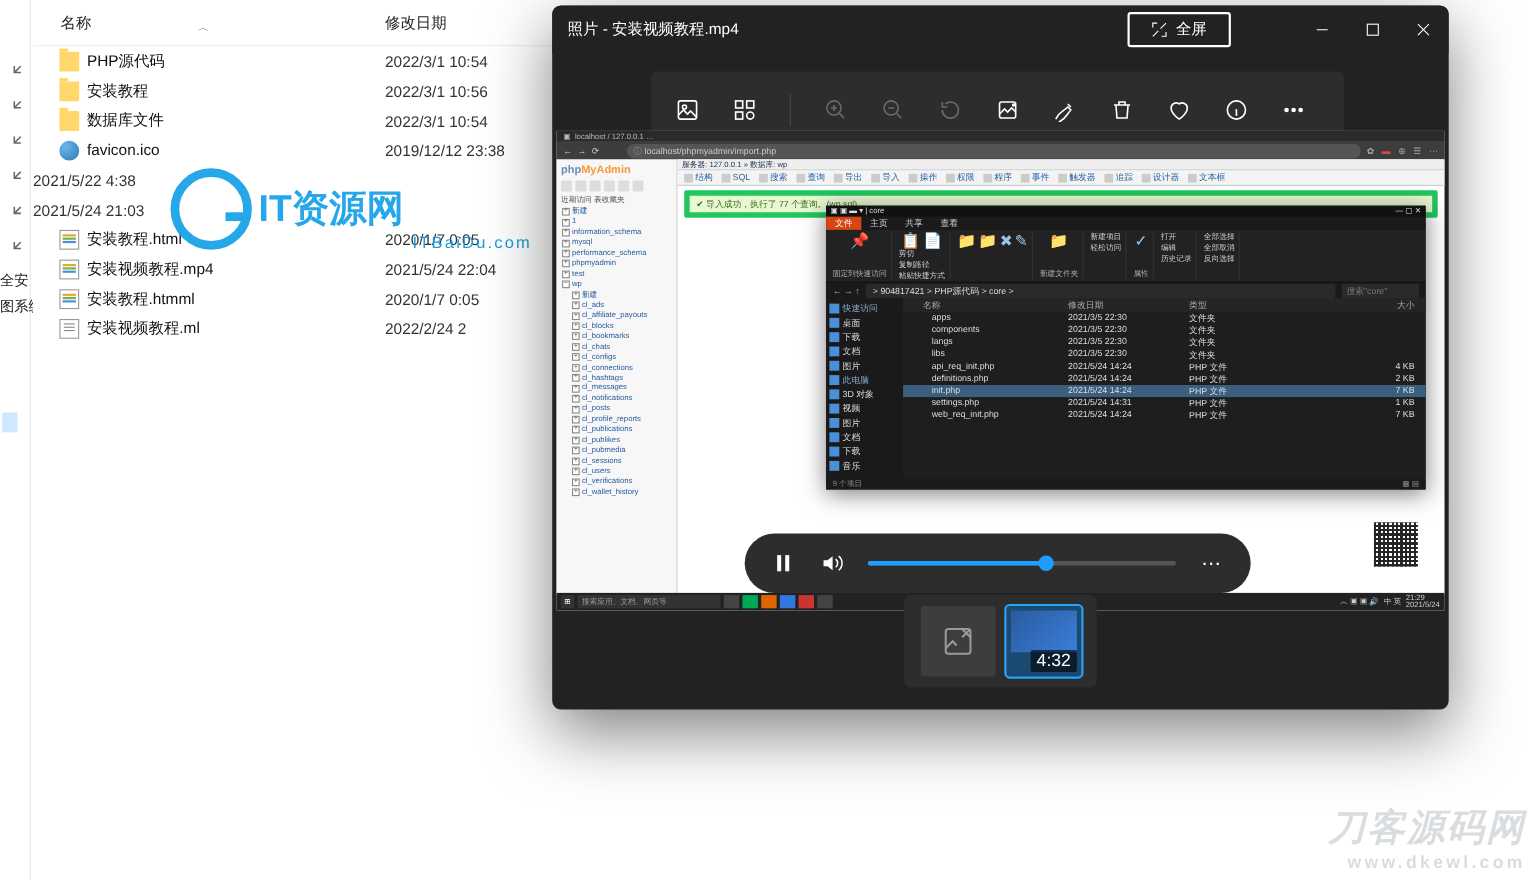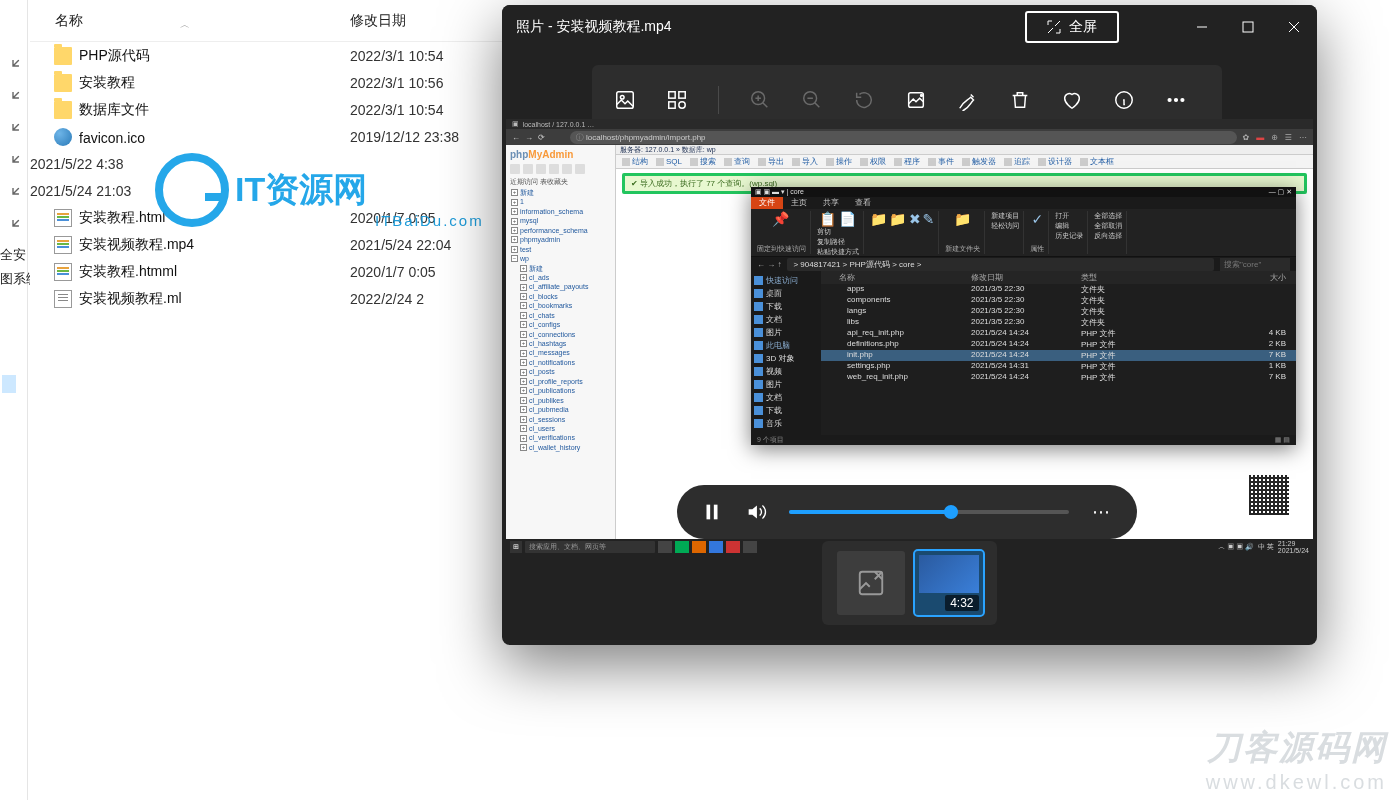--- a/index.html
+++ b/index.html
@@ -12,21 +12,21 @@
 .left-labels { position: absolute; left: 0; top: 240px; width: 24px; font-size: 13px; color: #222; }
 .left-labels div { margin: 6px 0; white-space: nowrap; }
 .sel-bar { position:absolute; left:2px; top:375px; width:14px; height:18px; background:#cde8ff; }
 
 .file-pane { position: absolute; left: 30px; top: 0; width: 480px; height: 800px; background: #fff; }
 .file-header { display: flex; height: 42px; align-items: center; font-size: 14px; color: #222; border-bottom: 1px solid #eee; }
 .col-name { width: 320px; padding-left: 25px; position: relative; }
 .col-date { flex: 1; }
 .col-sort { position: absolute; left: 150px; top: 6px; color: #888; font-size: 10px; }
 .file-row { display: flex; height: 27px; align-items: center; font-size: 14px; color: #111; }
-.file-row .fn { width: 320px; padding-left: 24px; display: flex; align-items: flex-end; gap: 7px; }
+.file-row .fn { width: 320px; padding-left: 24px; display: flex; align-items: flex-start; gap: 7px; }
 .file-row .fd { flex: 1; color: #333; }
 .ico { width: 18px; height: 18px; flex-shrink: 0; }
 .ico-folder { background: #ffd76a; border-radius: 1px; position: relative; }
 .ico-folder:before { content:''; position:absolute; top:-3px; left:0; width:8px; height:3px; background:#ffd76a; border-radius:1px 1px 0 0; }
 .ico-fav { background: radial-gradient(circle at 30% 30%, #6eb5e8, #2a7ab8); border-radius: 50%; }
 .ico-html { background:#fff; border:1px solid #999; position:relative; }
 .ico-html:after { content:''; position:absolute; left:2px; top:3px; right:2px; height:2px; background:#e8a33d; box-shadow:0 3px 0 #6bb843, 0 6px 0 #4a90d9; }
 .ico-txt { background:#fff; border:1px solid #999; position:relative; }
 .ico-txt:after { content:''; position:absolute; left:3px; top:3px; right:3px; height:1px; background:#888; box-shadow:0 3px 0 #888, 0 6px 0 #888; }
 .ico-mp4 { background:#fff; border:1px solid #999; position:relative; }
@@ -68,21 +68,21 @@
 .pma-nav-ico { display:flex; gap:3px; padding:2px; }
 .pma-nav-ico span { width:10px;height:10px;background:#ddd;border-radius:1px; }
 .pma-tree-item { padding:0 0 0 3px; line-height:1.35; color:#235a9e; white-space:nowrap; display:flex; align-items:center; gap:2px;}
 .pma-tree-item.l2 { padding-left:12px; }
 .plusbox { display:inline-block; width:7px;height:7px;border:1px solid #888;font-size:6px;line-height:5px;text-align:center;color:#555;background:#fff;}
 .pma-main { flex:1; position:relative; background:#fff; }
 .pma-tabs { height:10px; background:#eee; border-bottom:1px solid #ccc; font-size:7px; padding-left:4px; color:#235; }
 .pma-menu { height:14px; background:#f4f4f4; border-bottom:1px solid #ccc; display:flex; align-items:center; gap:8px; padding:0 6px; font-size:8px; color:#245fa5; }
 .pma-menu span { display:flex; align-items:center; gap:2px; }
 .mico { width:8px;height:8px;background:#ccc; }
-.pma-ok { margin:4px 6px; padding:2px 6px; background:#e8f8d0; border:3px solid #22c55e; color:#3a6b1f; font-size:8px; border-radius:2px; }
+.pma-ok { margin:4px 6px; padding:2px 6px; background:#e8f8d0; border:5px solid #22c55e; color:#3a6b1f; font-size:8px; border-radius:2px; }
 .fe-win { position:absolute; left:135px; top:42px; width:545px; height:258px; background:#202020; color:#ddd; box-shadow:0 4px 20px rgba(0,0,0,.5); font-size:8px; }
 .fe-titlebar { height:10px; background:#111; display:flex; align-items:center; justify-content:space-between; padding:0 4px; font-size:7px; }
 .fe-ribbon-tabs { height:12px; background:#1a1a1a; display:flex; font-size:8px; }
 .fe-rtab { padding:0 8px; line-height:12px; color:#ccc;}
 .fe-rtab.act { background:#d64514; color:#fff; }
 .fe-ribbon { height:48px; background:#222; border-bottom:1px solid #111; display:flex; padding:2px; gap:2px; }
 .rib-grp { border-right:1px solid #333; padding:0 4px; display:flex; flex-direction:column; justify-content:space-between; align-items:center; font-size:7px; color:#aaa; }
 .rib-grp .r-ico { font-size:14px; color:#9ac5e8; }
 .rib-list { font-size:7px; color:#ccc; line-height:1.4; }
 .fe-nav { height:14px; background:#1a1a1a; display:flex; align-items:center; padding:0 6px; gap:6px; color:#aaa; }
@@ -118,28 +118,28 @@
 .pc-btn svg { width:100%; height:100%; fill:currentColor; }
 .seek { flex:1; height:4px; background:#555; border-radius:2px; position:relative; }
 .seek-fill { position:absolute; left:0; top:0; bottom:0; width:58%; background:#1e9fff; border-radius:2px; }
 .seek-thumb { position:absolute; left:58%; top:-5px; width:14px; height:14px; background:#1e9fff; border-radius:50%; margin-left:-7px; }
 .pc-more { width:22px; color:#fff; cursor:pointer; font-size:18px; letter-spacing:2px; text-align:center;}
 
 
 .thumb-tray { position:absolute; left:320px; bottom:20px; width:175px; height:84px; background:#2d2d2d; border-radius:6px; display:flex; align-items:center; justify-content:center; gap:10px; padding:0 10px; }
 .thumb { width:68px; height:64px; background:#3d3d3d; border-radius:3px; position:relative; display:flex; align-items:center; justify-content:center;}
 .thumb.sel { outline:2px solid #2aa3ff; background:#1a4a6f; }
-.thumb-dur { position:absolute; right:4px; bottom:4px; background:rgba(0,0,0,.6); color:#fff; font-size:12px; padding:1px 5px; border-radius:2px; }
+.thumb-dur { position:absolute; right:4px; bottom:4px; background:rgba(0,0,0,.6); color:#fff; font-size:16px; padding:1px 5px; border-radius:2px; }
 .thumb svg { width:30px; height:30px; stroke:#999; fill:none; stroke-width:1.5; }
 .thumb.sel .timg { position:absolute; inset:4px 4px 22px 4px; background:linear-gradient(135deg,#2a5a9f,#3a7fd9); }
 
 
 .wm-br { position:absolute; right:6px; bottom:6px; text-align:right; pointer-events:none; }
 .wm-br .l1 { font-size:34px; font-weight:bold; color:#d9dde0; letter-spacing:2px; font-style:italic;}
-.wm-br .l2 { font-size:20px; font-weight:normal; color:#d9dde0; letter-spacing:3px; }
+.wm-br .l2 { font-size:16px; font-weight:bold; color:#d9dde0; letter-spacing:3px; }
 </style>
 </head>
 <body>
 
 <div class="explorer-left">
   <div class="pin"><svg viewBox="0 0 10 10">
         <path d="M5 0v6M2 3l3 3 3-3" stroke="#666" fill="none"></path>
       </svg></div>
   <div class="pin"><svg viewBox="0 0 10 10">
         <path d="M5 0v6M2 3l3 3 3-3" stroke="#666" fill="none"></path>

